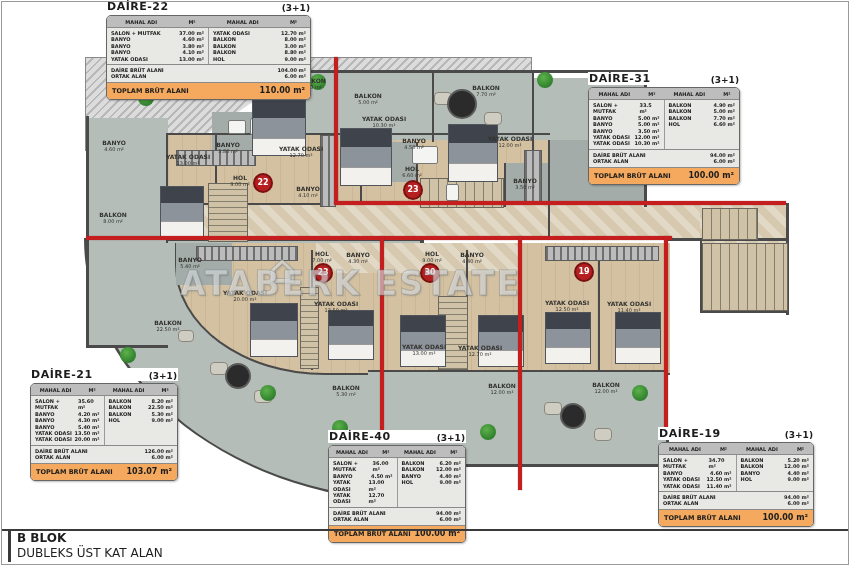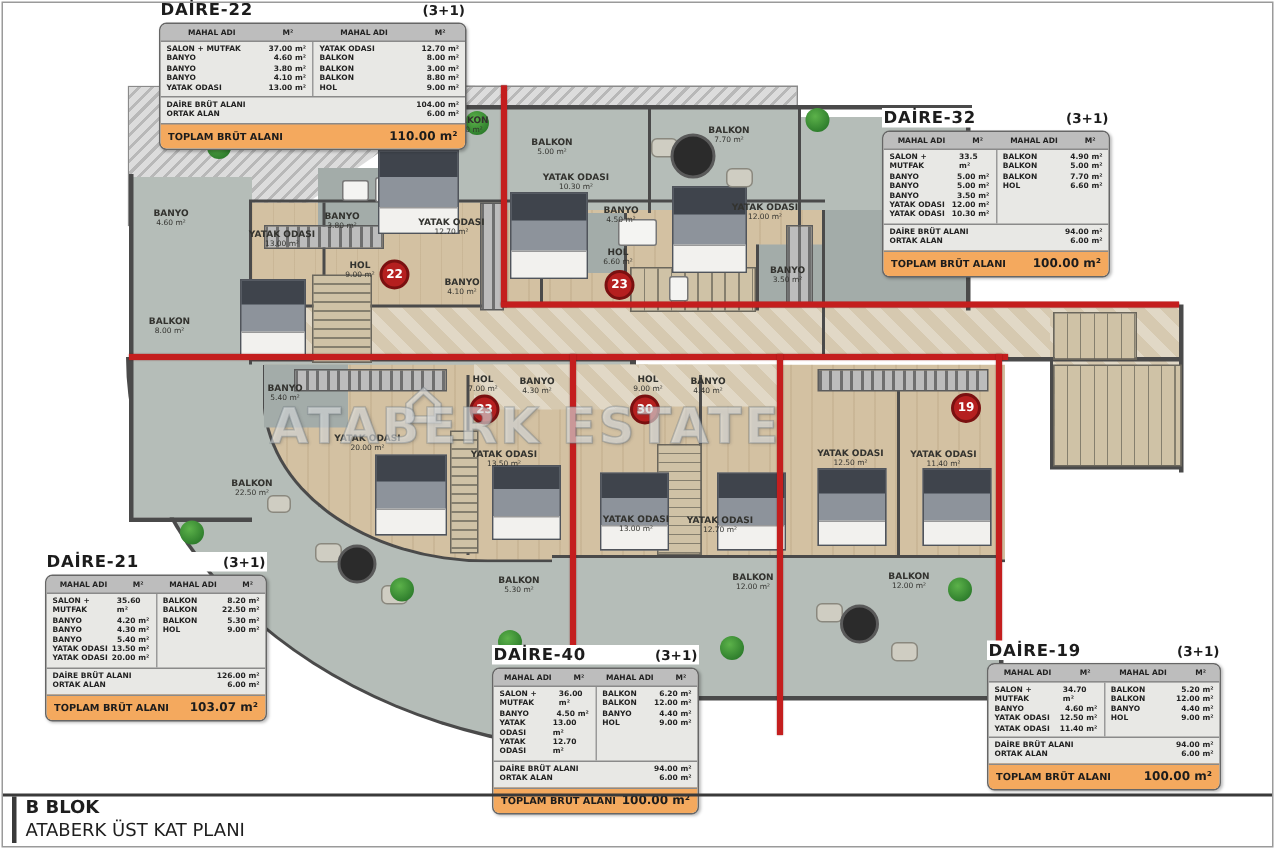--- a/index.html
+++ b/index.html
@@ -289,21 +289,21 @@
         <div class="pl-a">12.00 m²</div>
       </div>
       <div class="plan-label" style="left: 606px; top: 388px;">
         <div class="pl-n">BALKON</div>
         <div class="pl-a">12.00 m²</div>
       </div>
       <div class="badge" style="left: 263px; top: 183px;">22</div>
       <div class="badge" style="left: 413px; top: 190px;">23</div>
       <div class="badge" style="left: 323px; top: 273px;">23</div>
       <div class="badge" style="left: 430px; top: 273px;">30</div>
-      <div class="badge" style="left: 644px; top: 272px;">19</div>
+      <div class="badge" style="left: 584px; top: 272px;">19</div>
     </div>
   <div class="wm" id="wm-house">⌂</div>
   <div class="wm" id="wm-brand">ATABERK ESTATE</div>
   <div id="tables">
       <div class="unit-table" style="left: 106px; top: 0px; width: 205px;">
         <div class="t-title">
           <div class="t-name">DAİRE-22</div>
           <div class="t-type">(3+1)</div>
         </div>
         <div class="t-box">
@@ -370,21 +370,21 @@
             </div>
           </div>
           <div class="t-total">
             <div class="t-tl">TOPLAM BRÜT ALANI</div>
             <div class="t-tv">110.00 m²</div>
           </div>
         </div>
       </div>
       <div class="unit-table" style="left: 588px; top: 72px; width: 152px;">
         <div class="t-title">
-          <div class="t-name">DAİRE-32</div>
+          <div class="t-name">DAİRE-31</div>
           <div class="t-type">(3+1)</div>
         </div>
         <div class="t-box">
           <div class="t-head">
             <div class="t-hc">MAHAL ADI</div>
             <div class="t-hc">M²</div>
             <div class="t-hc">MAHAL ADI</div>
             <div class="t-hc">M²</div>
           </div>
           <div class="t-body">
@@ -652,15 +652,15 @@
           <div class="t-total">
             <div class="t-tl">TOPLAM BRÜT ALANI</div>
             <div class="t-tv">100.00 m²</div>
           </div>
         </div>
       </div>
     </div>
   <div class="footer-line"></div>
   <div class="footer-bar"></div>
   <div class="footer-text" id="footer-l1">B BLOK</div>
-  <div class="footer-text" id="footer-l2">ATABERK ÜST KAT PLANI</div>
+  <div class="footer-text" id="footer-l2">DUBLEKS ÜST KAT ALAN</div>
   <div class="frame"></div>
 </div>
 
 </body></html>

